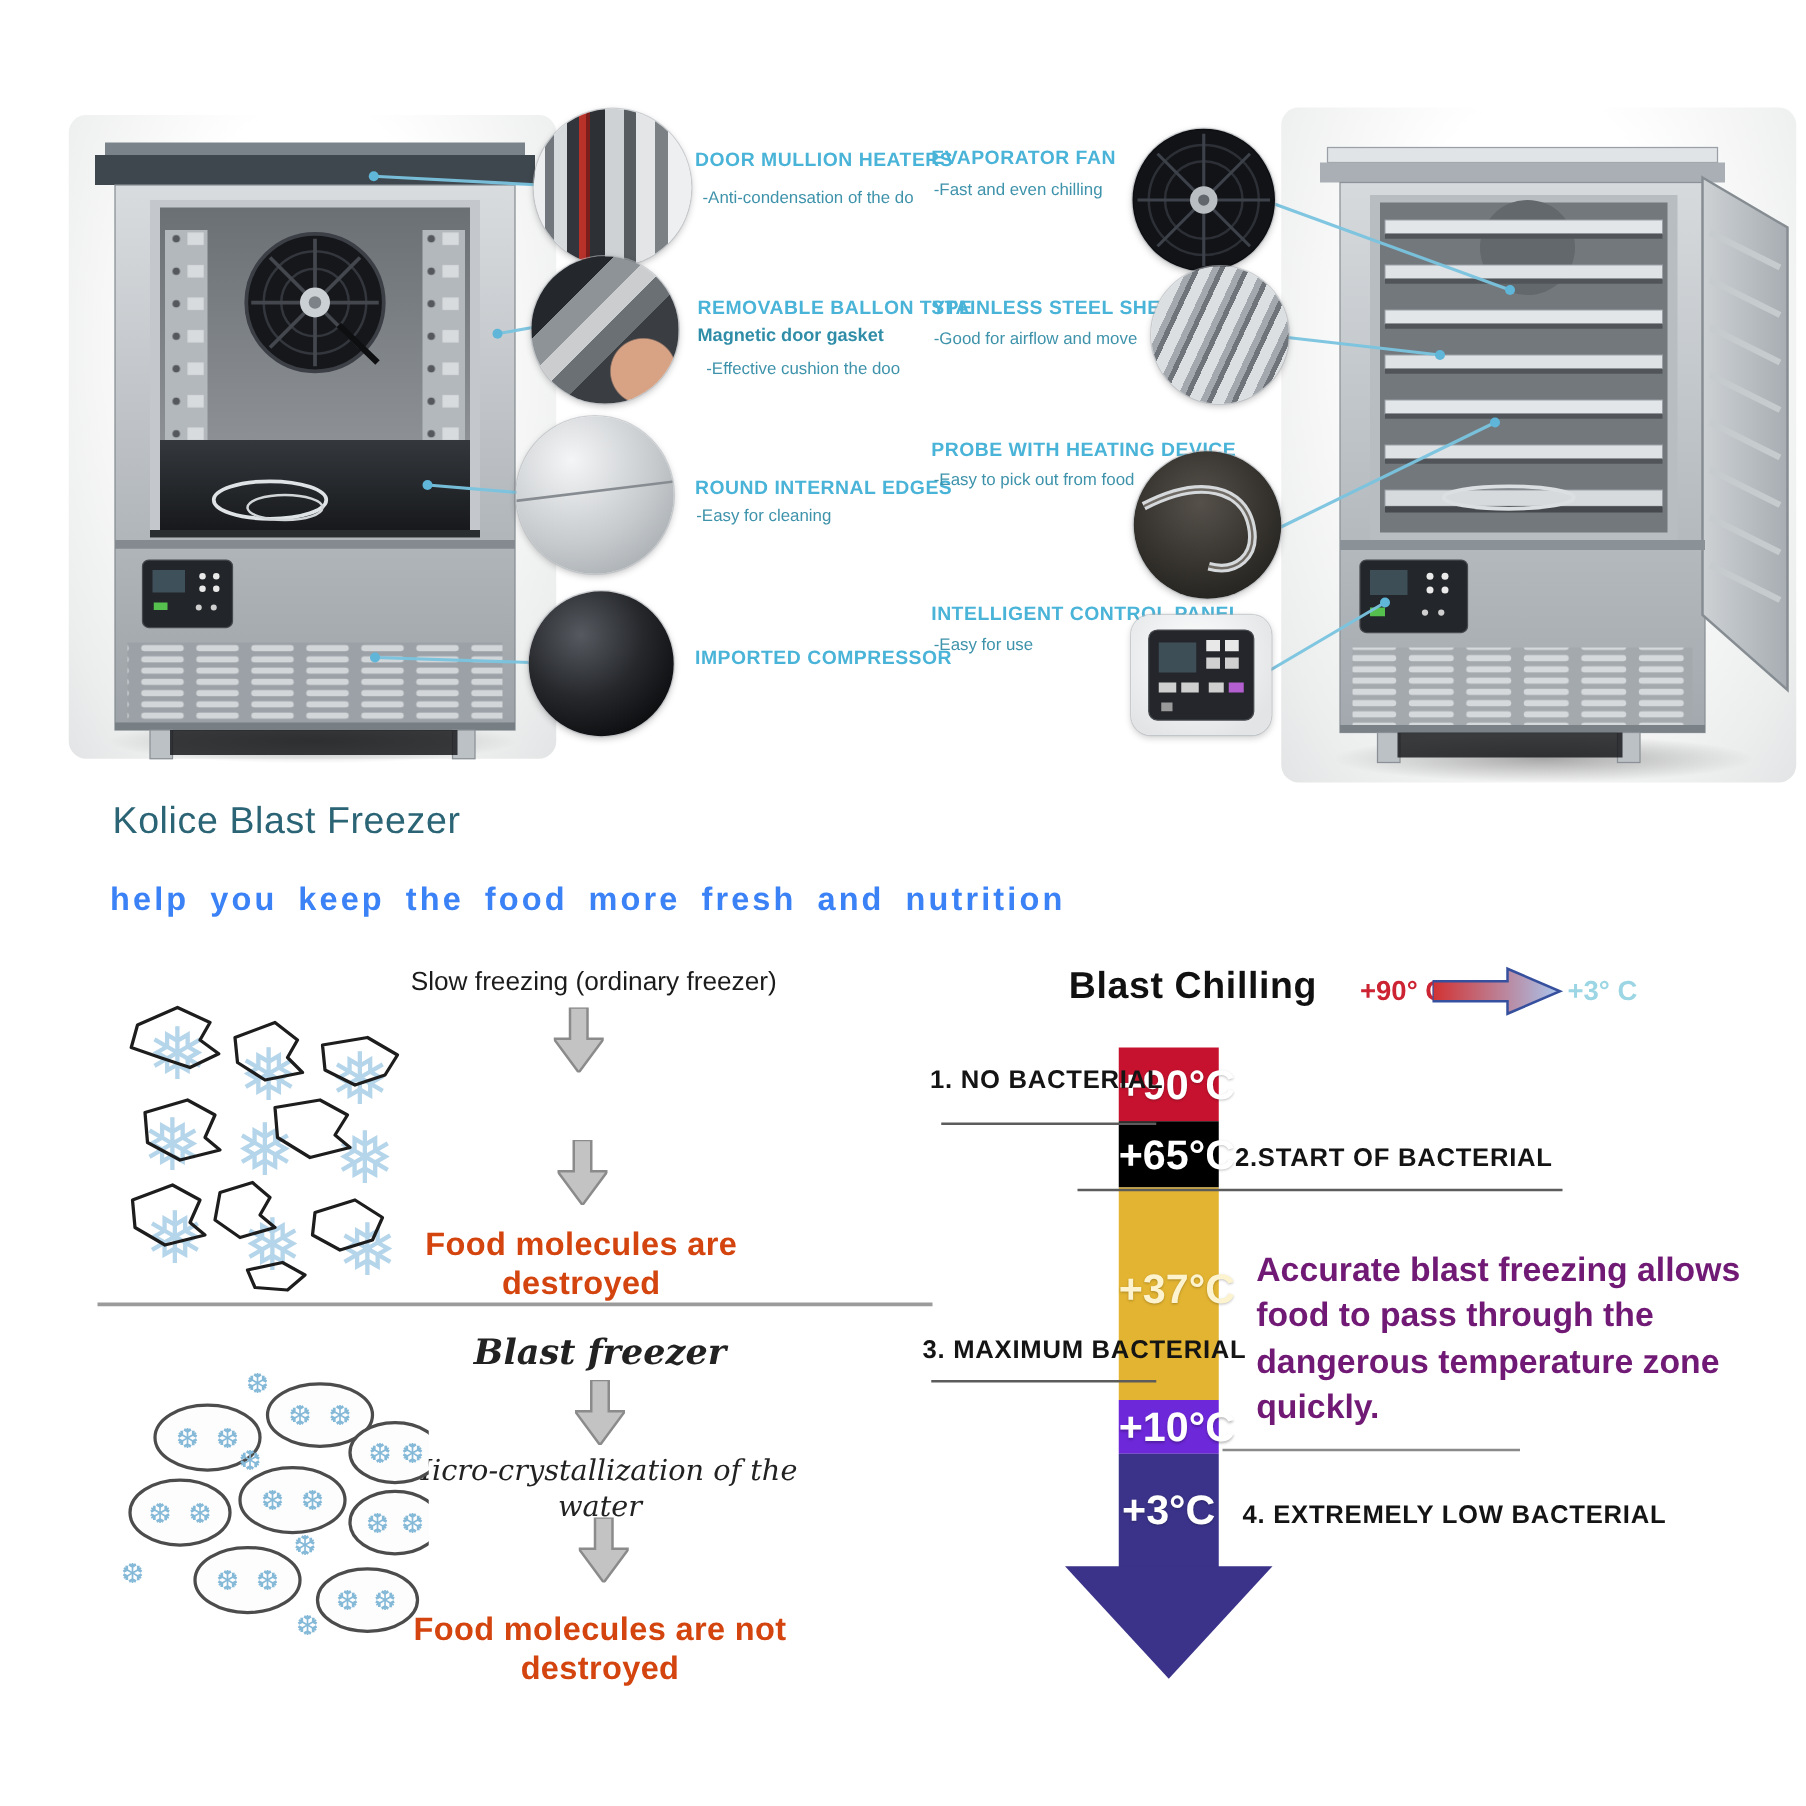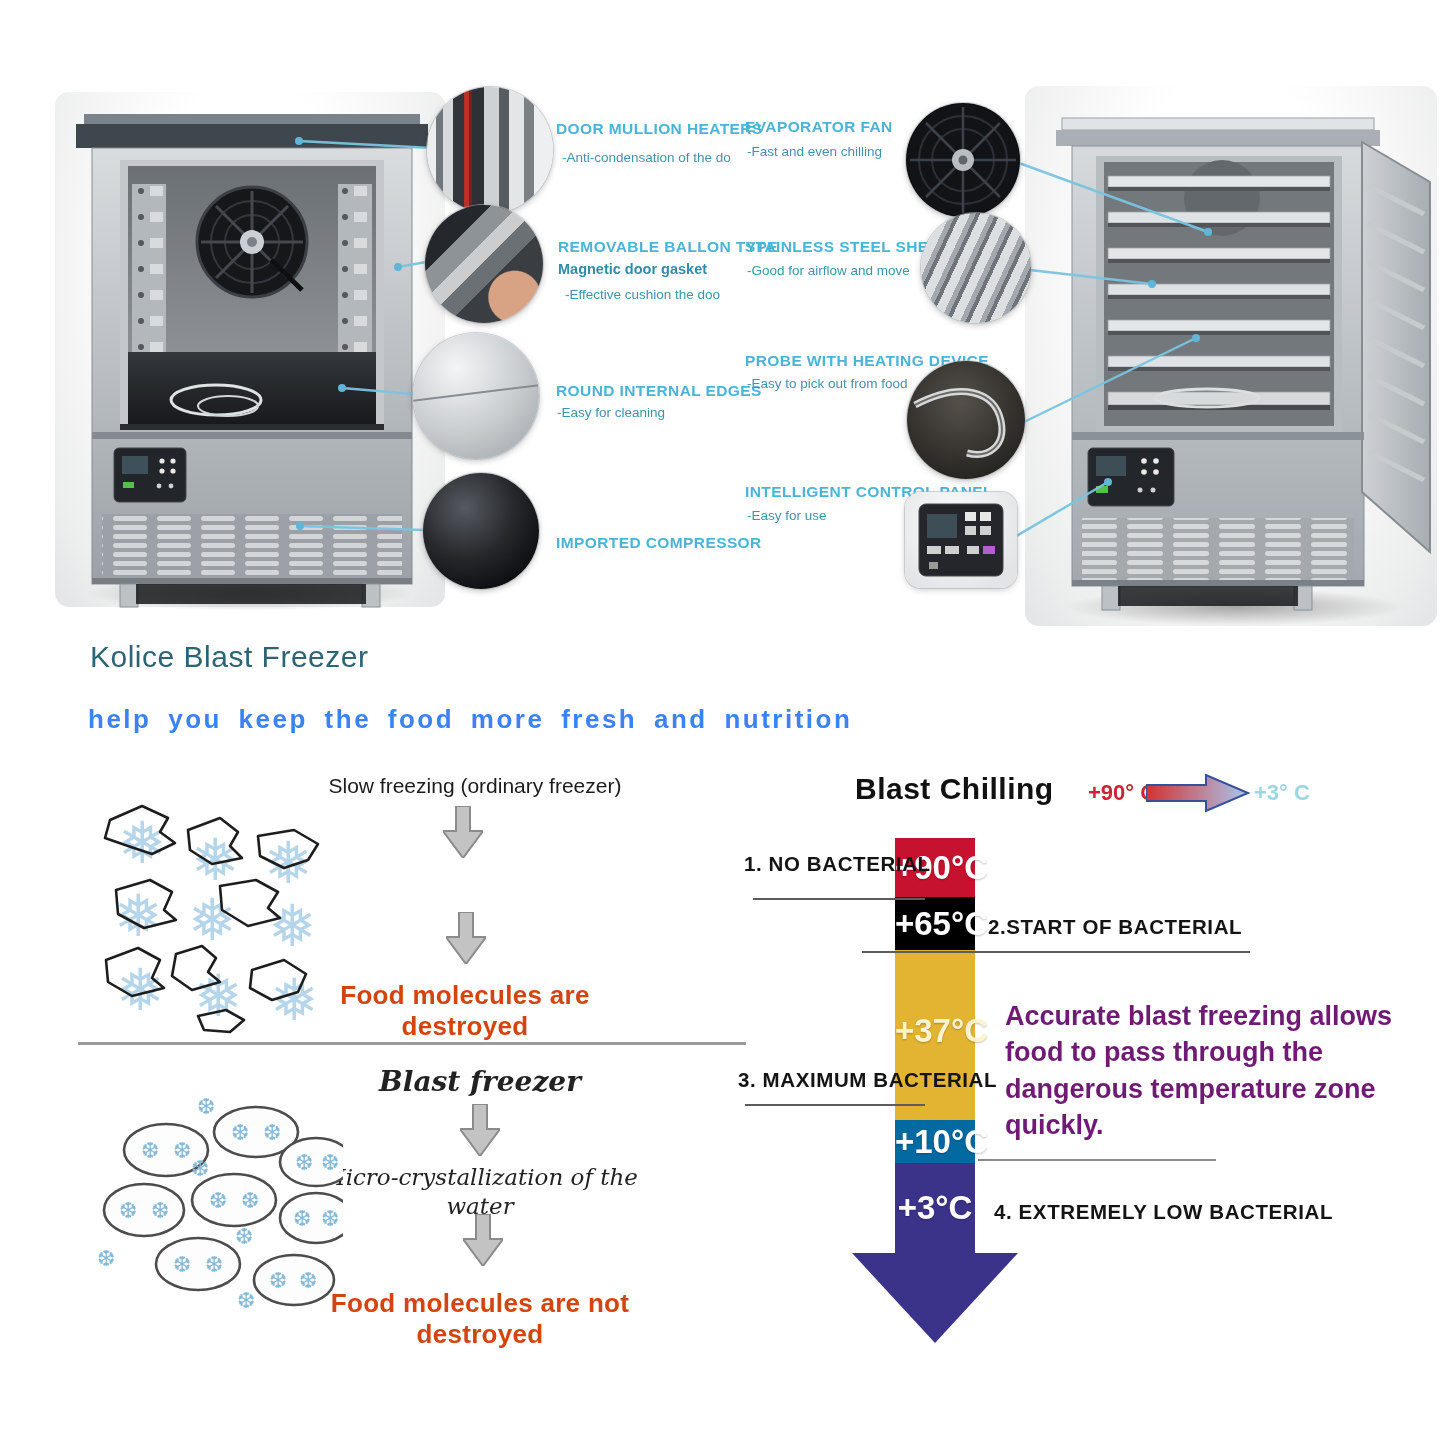--- a/index.html
+++ b/index.html
@@ -252,21 +252,21 @@
   <div class="abs co-title" style="left:556px;top:120px;">DOOR MULLION HEATERS</div>
   <div class="abs co-desc" style="left:562px;top:150px;">-Anti-condensation of the do</div>
 
   <div class="abs co-title" style="left:558px;top:238px;">REMOVABLE BALLON TYPE</div>
   <div class="abs co-sub" style="left:558px;top:261px;">Magnetic door gasket</div>
   <div class="abs co-desc" style="left:565px;top:287px;">-Effective cushion the doo</div>
 
   <div class="abs co-title" style="left:556px;top:382px;">ROUND INTERNAL EDGES</div>
   <div class="abs co-desc" style="left:557px;top:405px;">-Easy for cleaning</div>
 
-  <div class="abs co-title" style="left:556px;top:518px;margin-top:16px;">IMPORTED COMPRESSOR</div>
+  <div class="abs co-title" style="left:556px;top:518px;">IMPORTED COMPRESSOR</div>
 
   <div class="abs co-title" style="left:745px;top:118px;">EVAPORATOR FAN</div>
   <div class="abs co-desc" style="left:747px;top:144px;">-Fast and even chilling</div>
 
   <div class="abs co-title" style="left:745px;top:238px;">STAINLESS STEEL SHELF</div>
   <div class="abs co-desc" style="left:747px;top:263px;">-Good for airflow and move</div>
 
   <div class="abs co-title" style="left:745px;top:352px;">PROBE WITH HEATING DEVICE</div>
   <div class="abs co-desc" style="left:747px;top:376px;">-Easy to pick out from food</div>
 
@@ -424,21 +424,21 @@
   <div class="abs" style="left:895px;top:838px;width:80px;height:417px;">
     <div class="seg" style="top:0;height:59px;background:#c6122f;">
       <div class="seg-temp" style="top:11px;">+90°C</div>
     </div>
     <div class="seg" style="top:59px;height:53px;background:#000000;">
       <div class="seg-temp" style="top:8px;">+65°C</div>
     </div>
     <div class="seg" style="top:112px;height:170px;background:#e3b431;">
       <div class="seg-temp" style="top:62px;color:#fdf4cf;">+37°C</div>
     </div>
-    <div class="seg" style="top:282px;height:43px;background:#0369a1;">
+    <div class="seg" style="top:282px;height:43px;background:#6d28d9;">
       <div class="seg-temp" style="top:3px;">+10°C</div>
     </div>
     <div class="seg" style="top:325px;height:92px;background:#3a3389;">
       <div class="seg-temp" style="top:26px;">+3°C</div>
     </div>
   </div>
   <div class="abs arrowhead" style="left:852px;top:1253px;"></div>
 
   <div class="abs stage-label" style="left:744px;top:852px;width:144px;text-align:left;">1. NO BACTERIAL</div>
   <div class="rule" style="left:753px;top:898px;width:172px;"></div>

